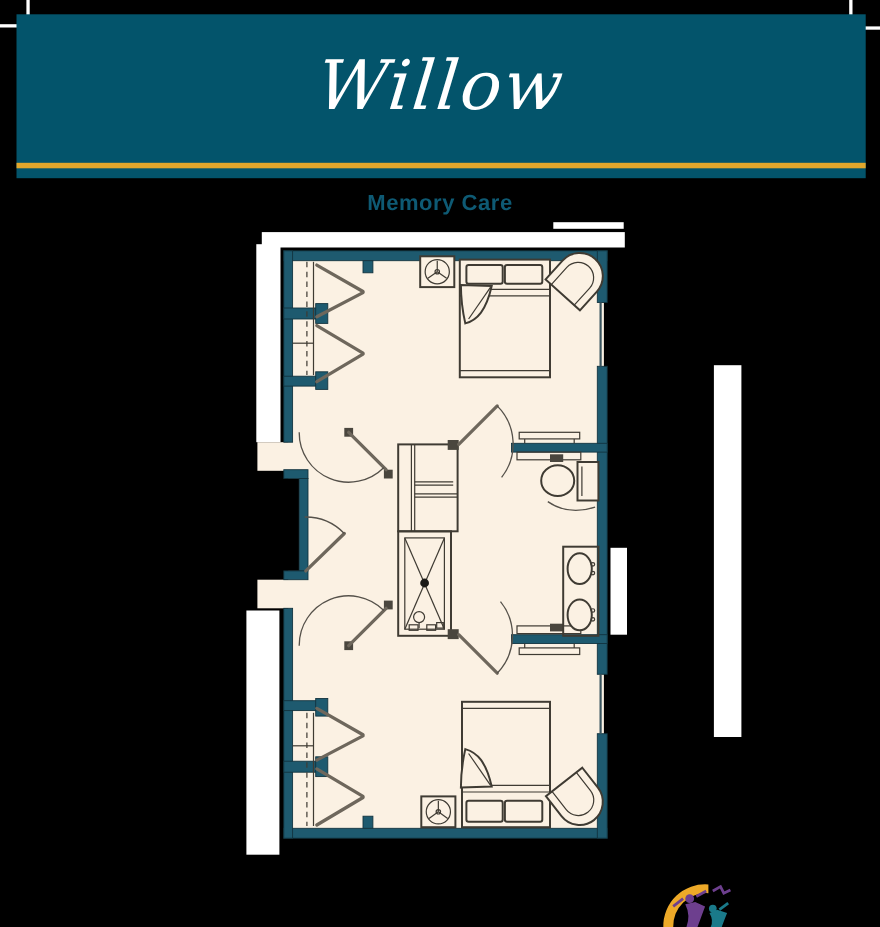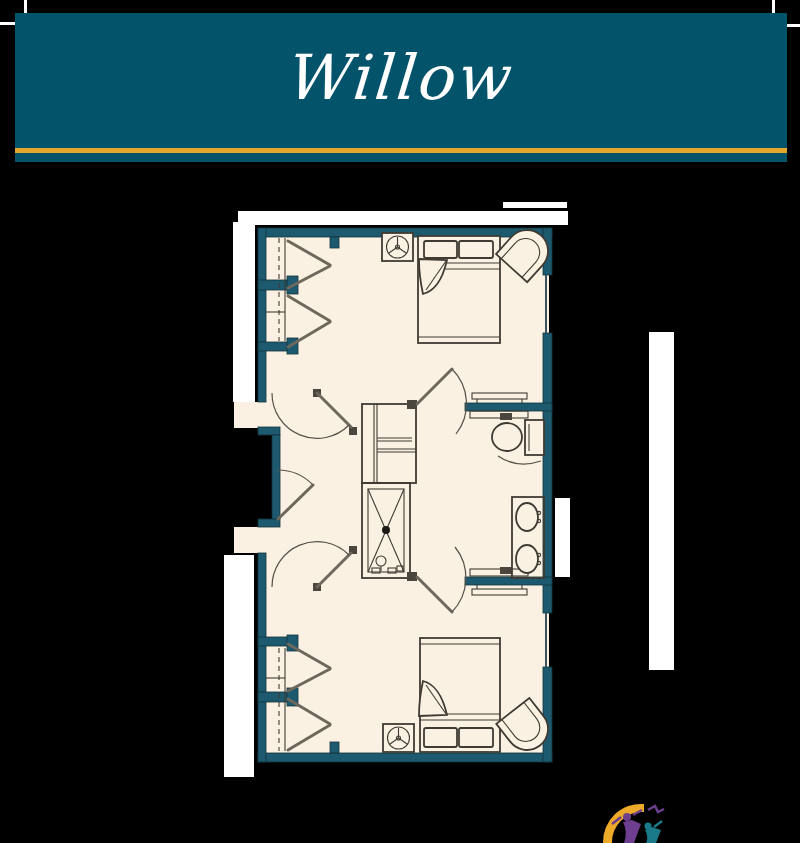--- a/index.html
+++ b/index.html
@@ -39,20 +39,21 @@
   <div class="mark" style="left:24px;top:0;width:3px;height:17px;"></div>
   <div class="mark" style="left:0;top:22px;width:17px;height:3px;"></div>
   <div class="mark" style="left:772px;top:0;width:3px;height:17px;"></div>
   <div class="mark" style="left:783px;top:24px;width:17px;height:3px;"></div>
 
   <div class="banner">
     <div class="banner-title">Willow</div>
     <div class="gold-rule"></div>
   </div>
 
+  <div class="subtitle">Memory Care</div>
 
   <svg width="800" height="843" viewBox="0 0 800 843">
 
     <g>
       <rect class="white" x="238" y="211" width="330" height="14"></rect>
       <rect class="white" x="503" y="202" width="64" height="6"></rect>
       <rect class="white" x="233" y="222" width="22" height="180"></rect>
       <rect class="white" x="224" y="555" width="30" height="222"></rect>
       <rect class="white" x="649" y="332" width="25" height="338"></rect>
       <rect class="white" x="555" y="498" width="15" height="79"></rect>

